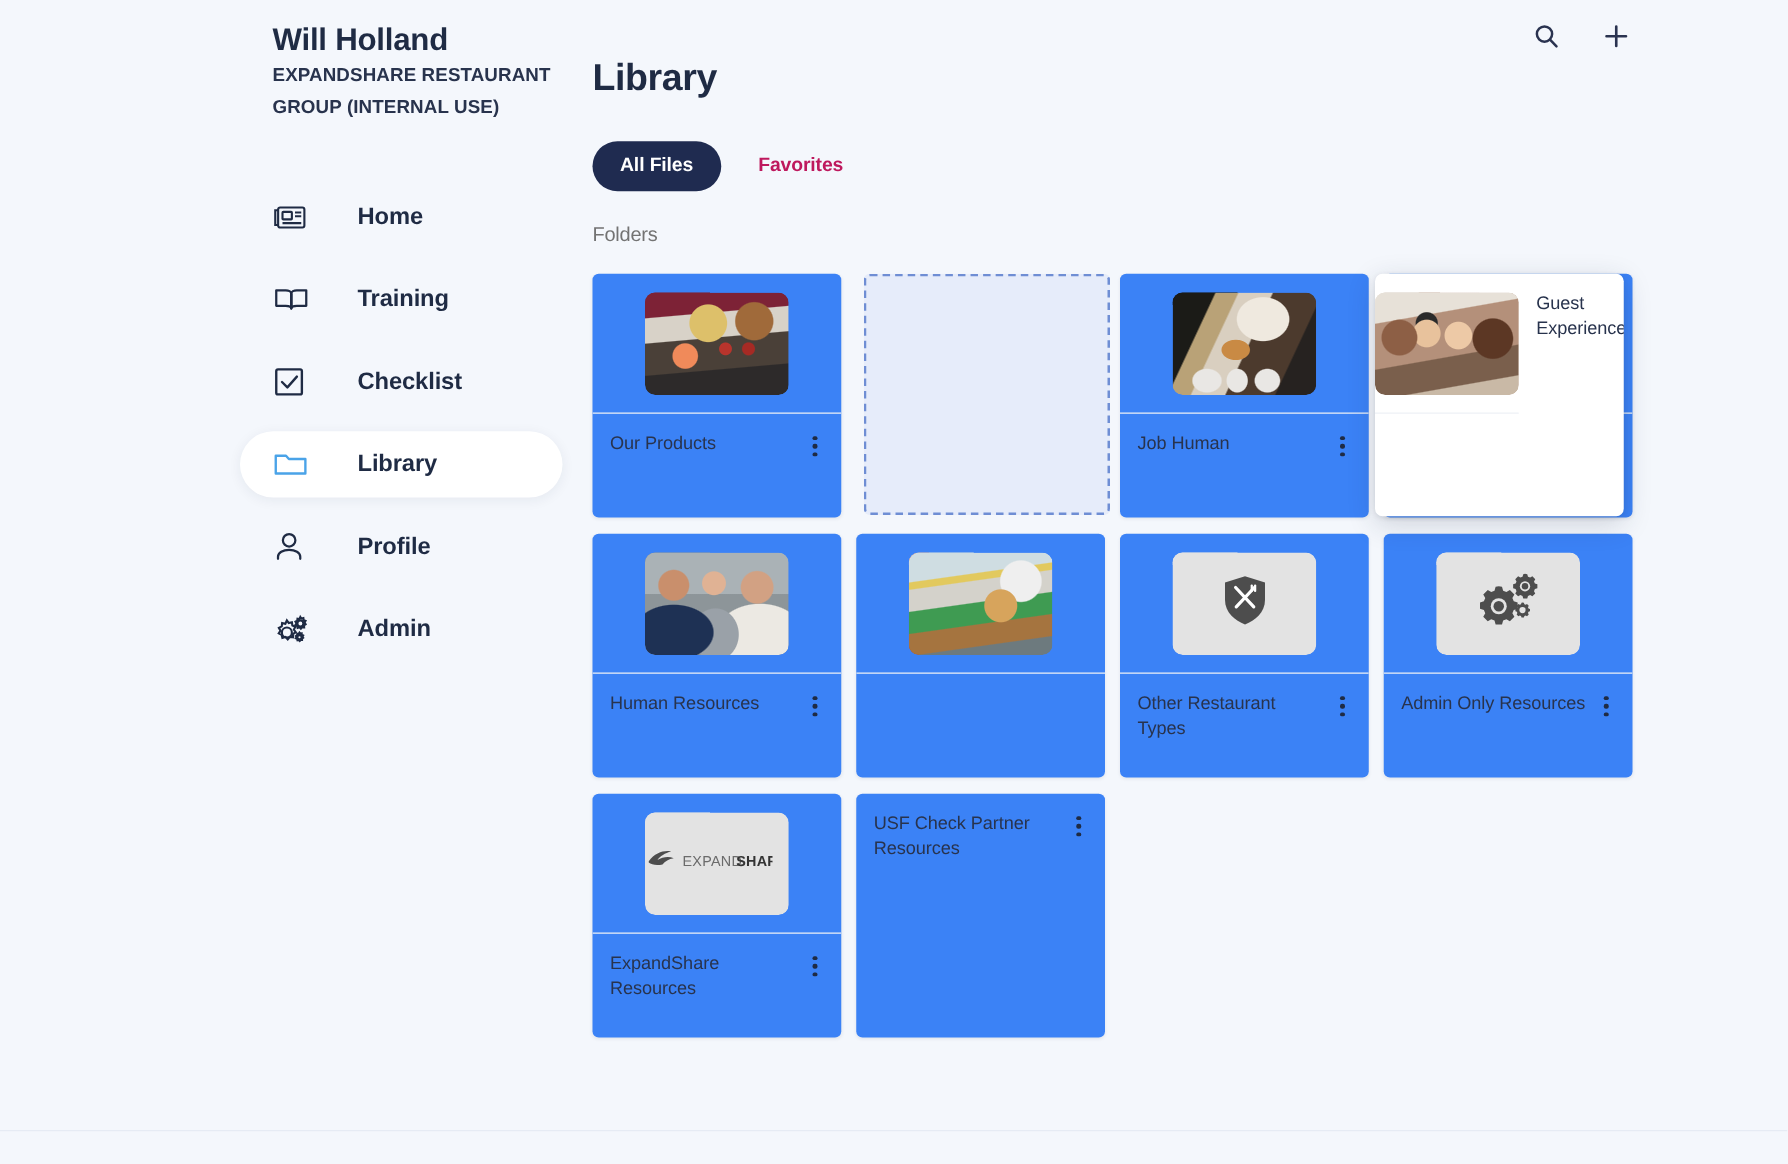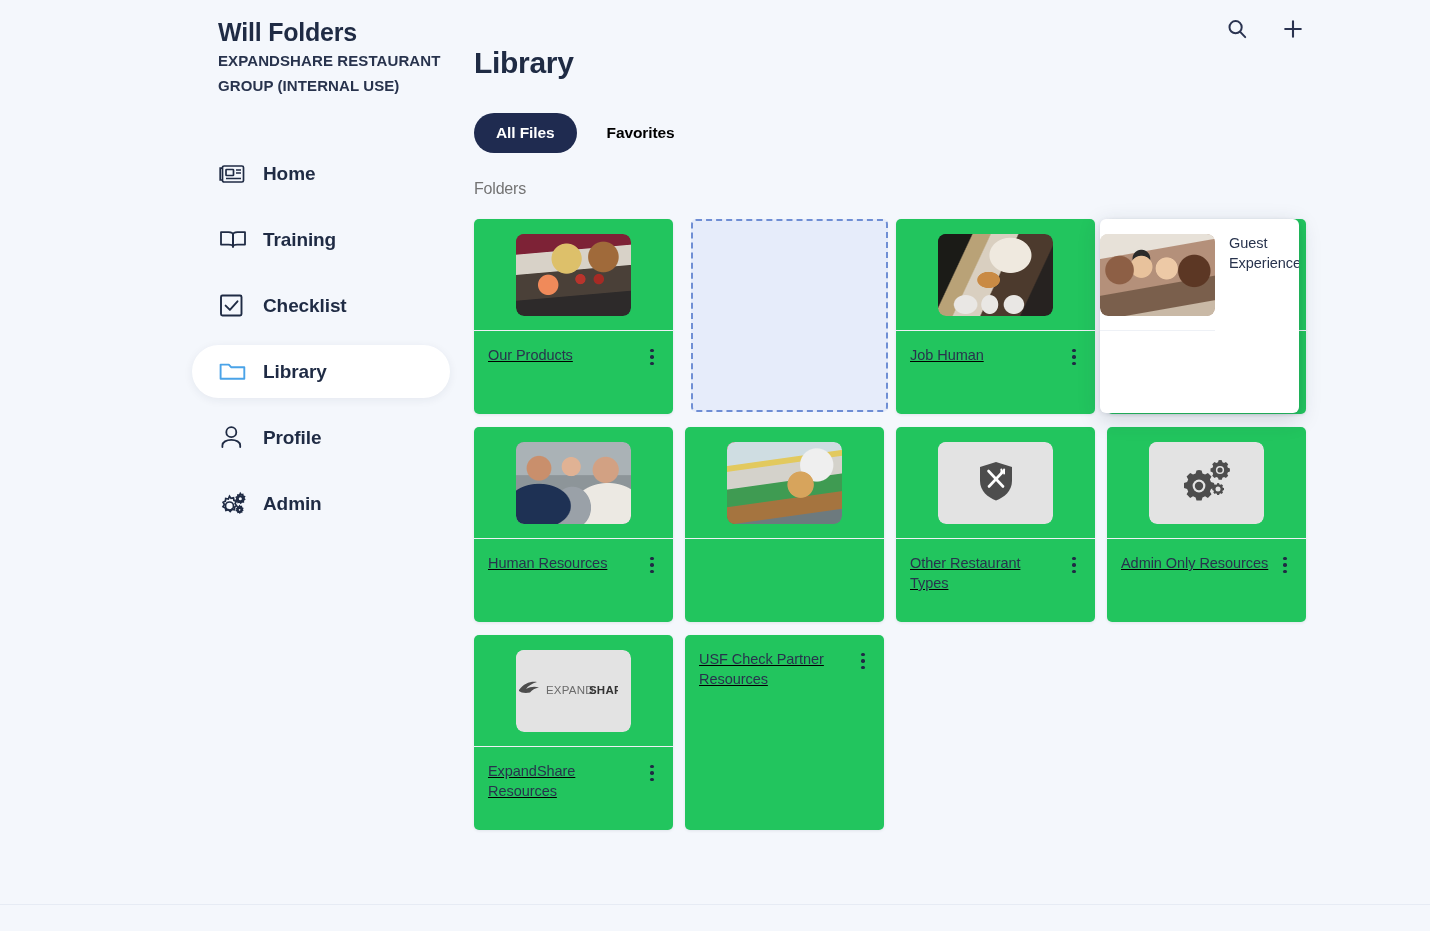--- a/index.html
+++ b/index.html
@@ -24,58 +24,57 @@
   }
   .nav { position: absolute; left: 192px; top: 147px; width: 258px; }
   .nav-item {
     display: flex; align-items: center; height: 53px; padding-left: 26px;
     border-radius: 27px; margin-bottom: 13px; cursor: pointer;
   }
   .nav-item.active { background: #ffffff; box-shadow: 0 2px 10px rgba(31,43,68,0.07); }
   .nav-icon { width: 34px; height: 30px; display: flex; align-items: center; justify-content: flex-start; flex: none; }
   .nav-label {
     font-size: 19px; font-weight: 700; color: #1f2b44;
-    margin-left: 11px; letter-spacing: -0.1px;
+    margin-left: 34px; letter-spacing: -0.1px;
   }
 
   
   .main { position: absolute; left: 470px; top: 0; right: 0; bottom: 0; }
   .topicons { position: absolute; right: 122px; top: 14px; display: flex; gap: 26px; align-items: center; }
   .topicon { width: 30px; height: 30px; display: flex; align-items: center; justify-content: center; cursor: pointer; }
 
   .page-title {
     position: absolute; left: 4px; top: 46px;
     font-size: 30px; font-weight: 700; color: #1f2b44; letter-spacing: -0.3px;
   }
 
   .tabs { position: absolute; left: 4px; top: 113px; display: flex; align-items: flex-start; gap: 8px; }
   .tab {
     font-size: 15.5px; font-weight: 700; padding: 11px 22px;
-    border-radius: 20px; cursor: pointer; color: #000000; letter-spacing: -0.1px;
+    border-radius: 20px; cursor: pointer; color: #be185d; letter-spacing: -0.1px;
   }
   .tab.active { background: #1f2b50; color: #ffffff; }
 
   .section-title {
     position: absolute; left: 4px; top: 180px;
     font-size: 16px; font-weight: 400; color: #737373; letter-spacing: -0.2px;
   }
 
   
   .grid {
     position: absolute; left: 4px; top: 219px;
     width: 838px;
     display: grid; grid-template-columns: repeat(4, 199px);
     gap: 13px 12px;
   }
   .card {
-    width: 199px; height: 195px; background: #22c55e;
+    width: 199px; height: 195px; background: #3b82f6;
     border-radius: 5px; box-shadow: 0 1px 3px rgba(31,43,68,0.09);
     display: flex; flex-direction: column; overflow: hidden; cursor: pointer;
     position: relative;
-    text-decoration: underline;
   }
   .card.hidden-src { visibility: hidden; }
   .card-thumb {
     height: 112px; display: flex; align-items: center; justify-content: center;
     border-bottom: 1px solid #eef1f6; flex: none;
   }
   .folder-shape {
     width: 115px; height: 82px; position: relative; border-radius: 8px;
     overflow: hidden;
   }
@@ -112,21 +111,21 @@
   
   .ph { position: absolute; inset: 0; }
 </style>
 </head>
 <body>
 
 <div class="app">
 
   <aside class="sidebar">
     <div class="brand">
-      <div class="brand-name">Will Folders</div>
+      <div class="brand-name">Will Holland</div>
       <div class="brand-org">EXPANDSHARE RESTAURANT GROUP (INTERNAL USE)</div>
     </div>
 
     <nav class="nav">
 
       <div class="nav-item">
         <span class="nav-icon">
           <svg width="28" height="24" viewBox="0 0 28 24" fill="none" stroke="#1f2b44" stroke-width="1.7">
             <rect x="4.5" y="4" width="21" height="16" rx="1.6"></rect>
             <path d="M4.5 6.2 H2.2 V18 H4.5"></path>

